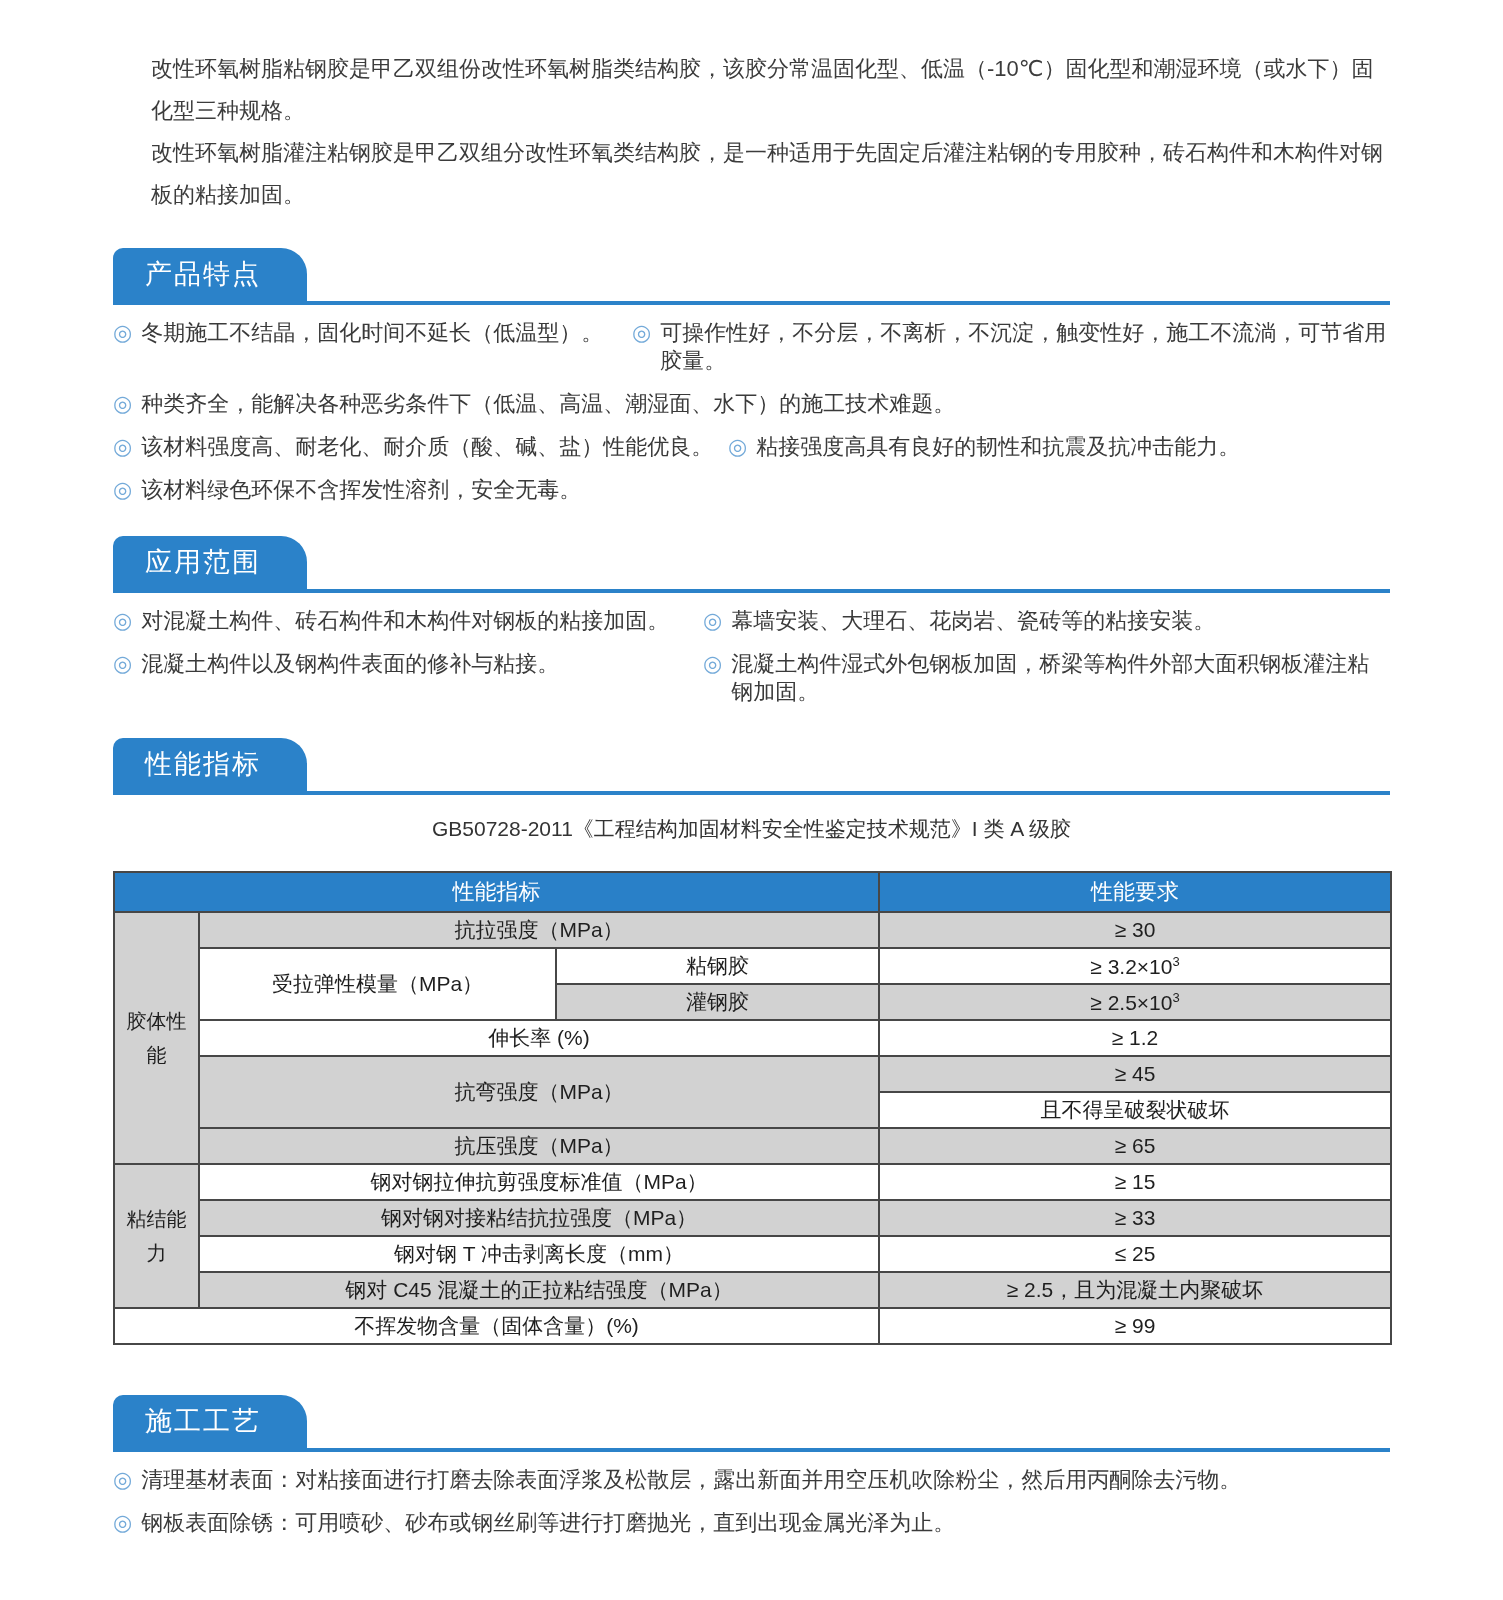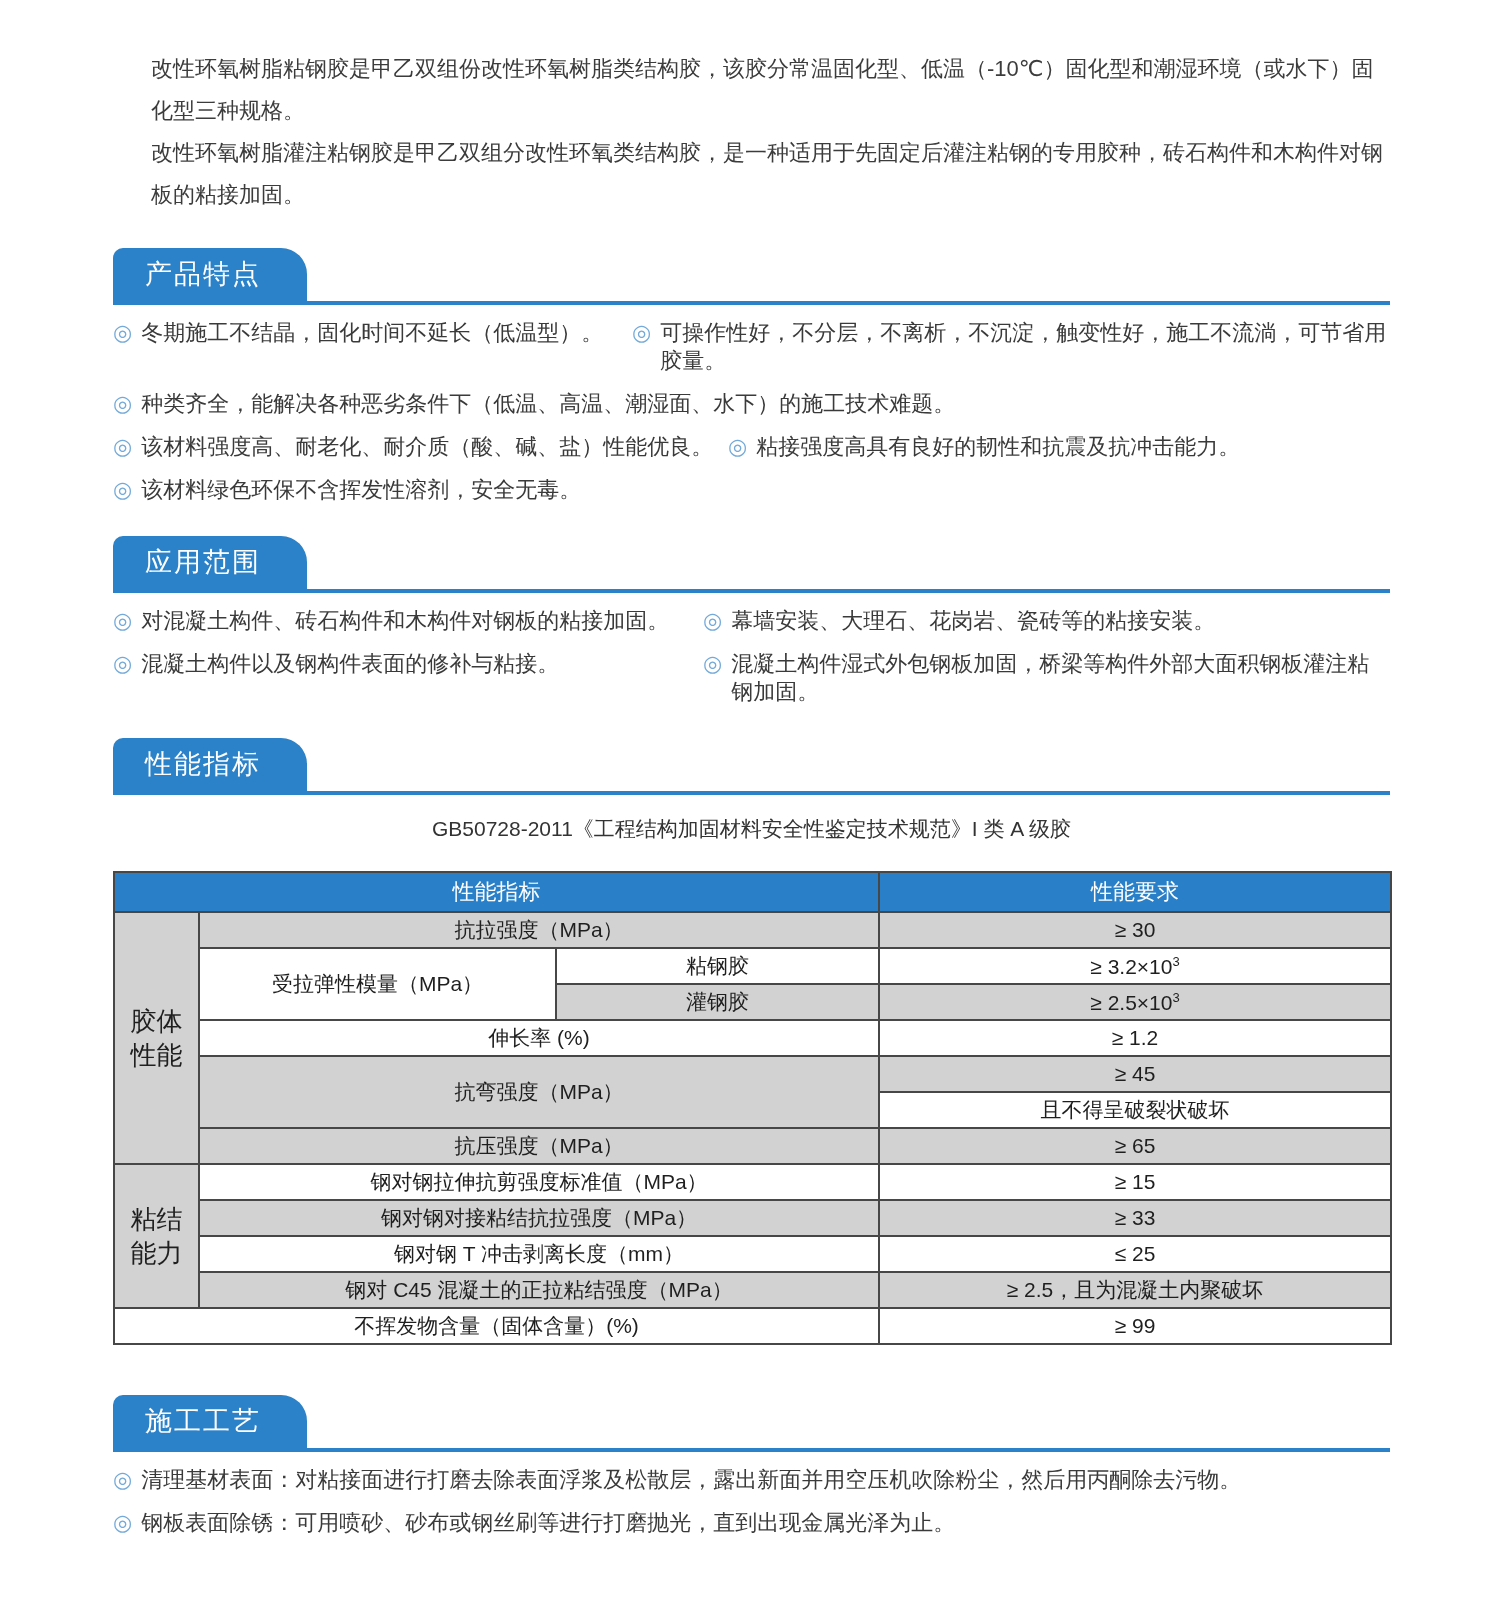--- a/index.html
+++ b/index.html
@@ -96,21 +96,21 @@
   }
   table.perf th {
     background: #2980c8;
     color: #ffffff;
     font-weight: normal;
     font-size: 22px;
     height: 40px;
   }
   td.gray { background: #d2d2d2; margin-left: 16px; }
   td.white { background: #ffffff; }
-  td.groupcell { background: #d2d2d2; font-size: 26px; line-height: 34px; }
+  td.groupcell { background: #d2d2d2; font-size: 20px; line-height: 34px; }
   sup { font-size: 13px; }
 
   
   .gap-lg { margin-top: 50px; }
 </style>
 </head>
 <body>
 
 <div class="page">
   <div class="content">

